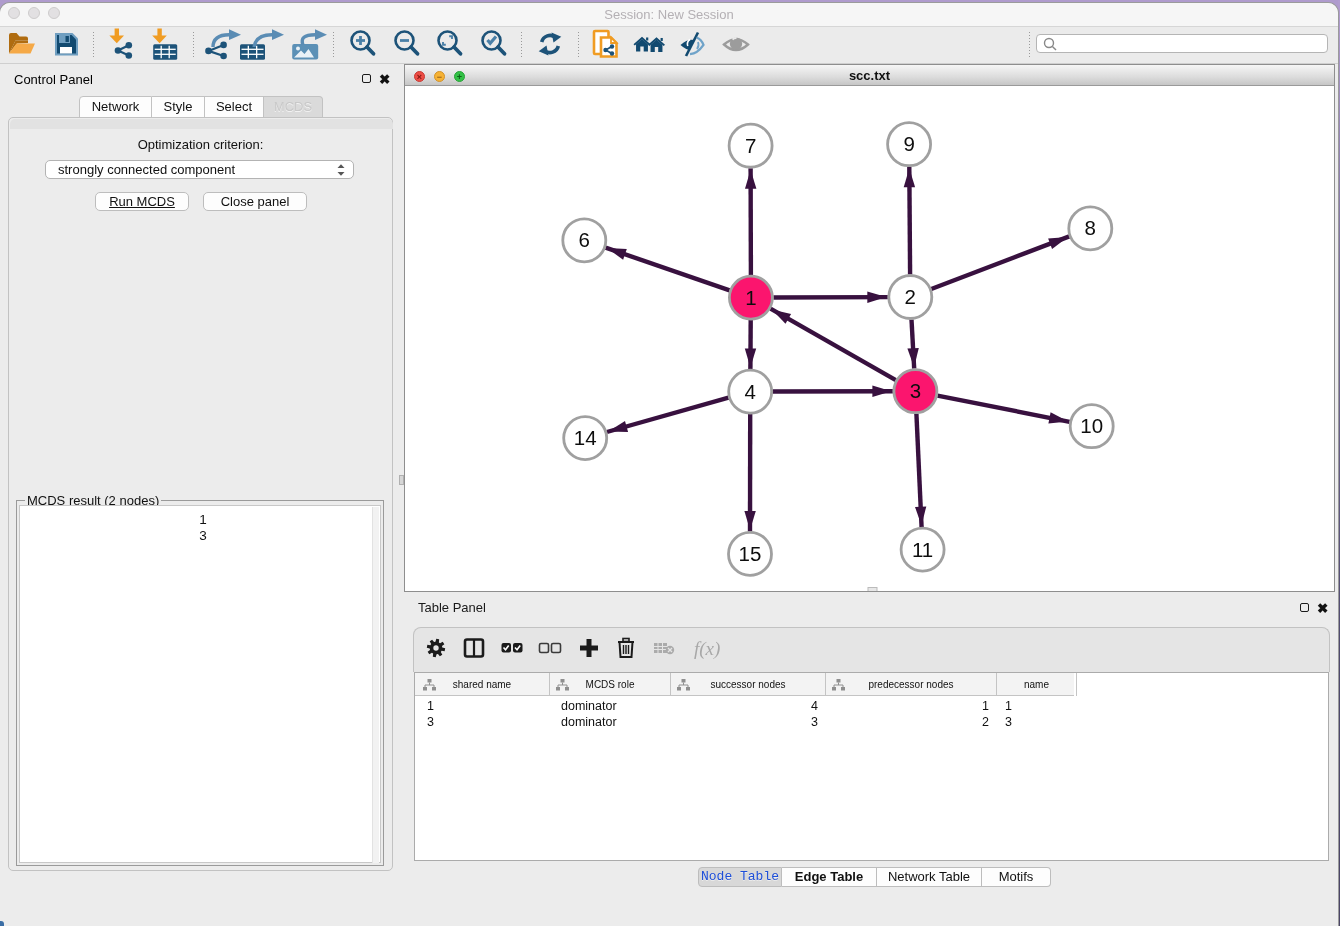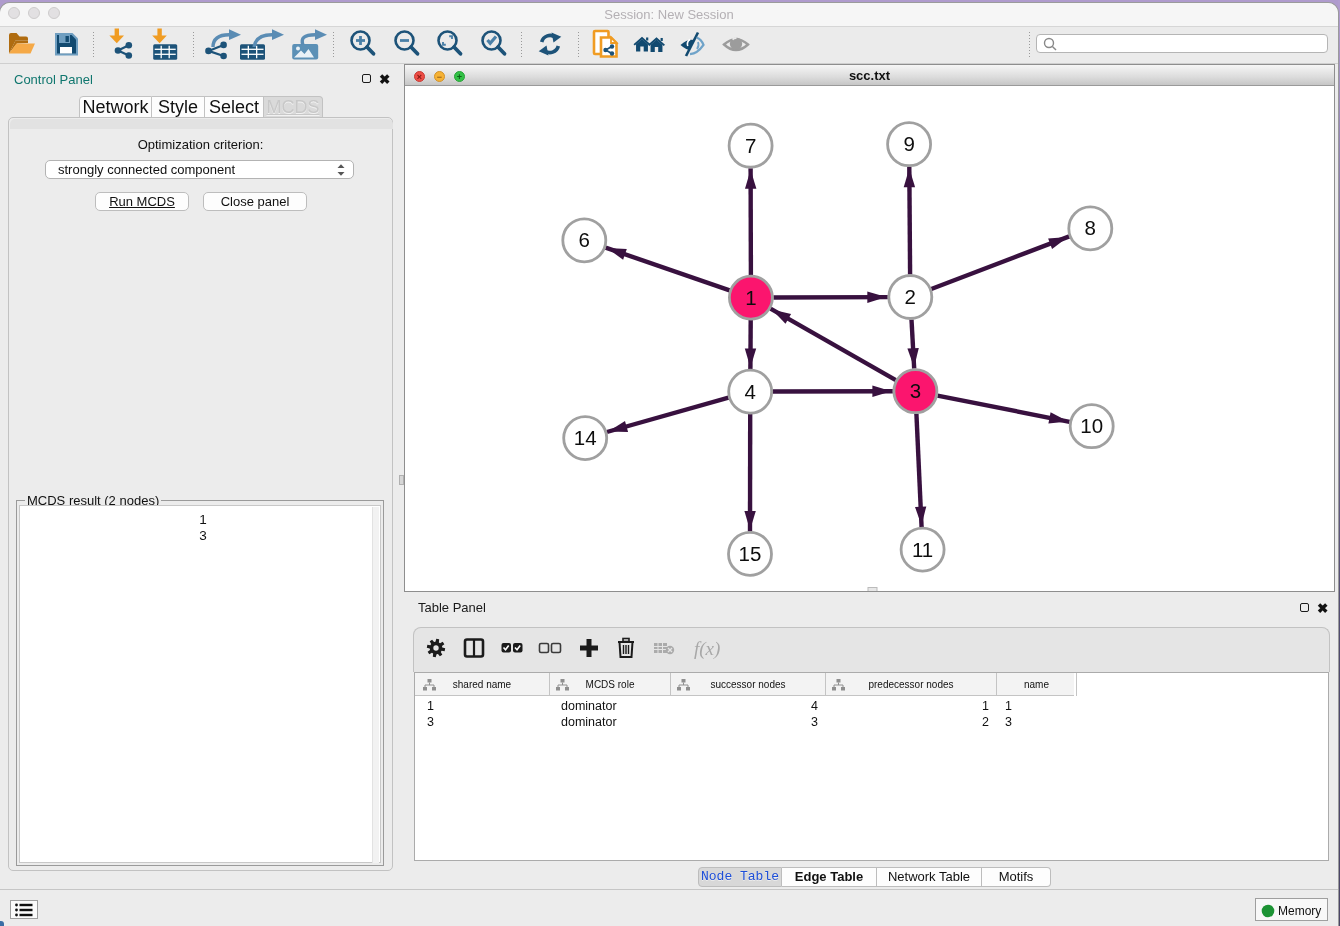--- a/index.html
+++ b/index.html
@@ -13,25 +13,25 @@
 .tl { position:absolute; top:4px; width:12px; height:12px; border-radius:50%;
   background:#e2e0e2; border:1px solid #cecccc; }
 #title { position:absolute; top:4px; left:0; width:100%; text-align:center; color:#b4b0b4; font-size:13px; }
 #toolbar { position:absolute; left:0; top:24px; width:100%; height:37px; background:#ebebeb;
   border-bottom:1px solid #cfcfcf; }
 .sep { position:absolute; top:5px; height:26px; width:1px;
   background-image:repeating-linear-gradient(to bottom,#9a9a9a 0 1px,transparent 1px 3px); }
 #searchbox { position:absolute; left:1036px; top:7px; width:292px; height:19px; background:#fff;
   border:1px solid #b5b5b5; border-radius:4px; }
 
-#cp-title { position:absolute; left:14px; top:69px; font-size:13px; color:#0f766e; }
+#cp-title { position:absolute; left:14px; top:69px; font-size:13px; color:#000000; }
 .wbtn-sq { position:absolute; width:9px; height:9px; border:1.5px solid #1a1a1a; border-radius:2px; }
 .wbtn-x { position:absolute; font-size:13.5px; font-weight:bold; color:#111; line-height:11px; }
 .tab { position:absolute; top:93px; height:22px; background:#fdfdfd; border:1px solid #c2c2c2;
-  font-size:18px; color:#111; text-align:center; line-height:20px; }
+  font-size:13px; color:#111; text-align:center; line-height:20px; }
 #cp-body { position:absolute; left:8px; top:114px; width:385px; height:754px;
   background:#ececec; border:1px solid #c2c2c2; border-radius:5px; }
 #cp-bandtop { position:absolute; left:1px; top:1px; width:383px; height:10px; background:#e2e2e2;
   border-radius:5px 5px 0 0;}
 #opt-label { position:absolute; left:0; top:19px; width:100%; text-align:center; font-size:13px; color:#111; }
 #dd { position:absolute; left:36px; top:42px; width:309px; height:19px; background:#fff;
   border:1px solid #b3b3b3; border-radius:5px; font-size:13px; color:#111; line-height:17px;
   padding-left:12px; }
 .btn { position:absolute; top:73.5px; height:19px; background:#fdfdfd; border:1px solid #bdbdbd;
   border-radius:5px; font-size:13px; color:#111; text-align:center; line-height:17px; }
@@ -222,21 +222,21 @@
     </div>
   </div>
 
   <div id="cp-title">Control Panel</div>
   <div class="wbtn-sq" style="left:362px; top:71px;"></div>
   <div class="wbtn-x" style="left:379px; top:71px;">✖</div>
   <div class="tab" style="left:79px; width:73px; border-radius:4px 0 0 0;">Network</div>
   <div class="tab" style="left:152px; width:53px; border-left:none;">Style</div>
   <div class="tab" style="left:205px; width:59px; border-left:none;">Select</div>
   <div class="tab" style="left:264px; width:59px; border-left:none; background:#dadada; color:#c8c8c8;
-       text-shadow:0 1px 0 #f2f2f2; border-radius:0 4px 0 0;text-decoration:underline;">MCDS</div>
+       text-shadow:0 1px 0 #f2f2f2; border-radius:0 4px 0 0;">MCDS</div>
   <div id="cp-body">
     <div id="cp-bandtop"></div>
     <div id="opt-label">Optimization criterion:</div>
     <div id="dd">strongly connected component
       <svg width="10" height="14" style="position:absolute; right:7px; top:2px;" viewBox="0 0 10 14">
         <path d="M1.5 5 L5 1.2 L8.5 5 Z" fill="#555"></path>
         <path d="M1.5 9 L5 12.8 L8.5 9 Z" fill="#555"></path>
       </svg>
     </div>
     <div class="btn" style="left:86px; width:94px;text-decoration:underline;">Run MCDS</div>
@@ -402,32 +402,14 @@
 <div class="trow" style="left:590px; top:41px;">3</div>
 </div>
   </div>
   <div class="btab" style="left:698px; width:84px; background:#d8d8d8; color:#1d4ed8;
        text-shadow:0 1px 0 #eee; border-radius:4px 0 0 4px;font-family:Liberation Mono, monospace;">Node Table</div>
   <div class="btab" style="left:782px; width:95px; border-left:none;font-weight:bold;">Edge Table</div>
   <div class="btab" style="left:877px; width:105px; border-left:none;">Network Table</div>
   <div class="btab" style="left:982px; width:69px; border-left:none; border-radius:0 4px 4px 0;">Motifs</div>
 
   <div style="position:absolute;left:399px;top:472px;width:5px;height:10px;background:#d6d6d6;border:1px solid #b0b0b0;"></div>
-  <div id="statusbar">
-    <div id="listbtn">
-        <svg width="18" height="14" viewBox="0 0 18 14" style="position:absolute;left:4px;top:2px;">
-<circle cx="1.5" cy="2" r="1.4" fill="#111"></circle>
-          <rect x="4.5" y="0.8" width="13" height="2.4" fill="#111"></rect>
-<circle cx="1.5" cy="7" r="1.4" fill="#111"></circle>
-          <rect x="4.5" y="5.8" width="13" height="2.4" fill="#111"></rect>
-<circle cx="1.5" cy="12" r="1.4" fill="#111"></circle>
-          <rect x="4.5" y="10.8" width="13" height="2.4" fill="#111"></rect>
-</svg>
-      </div>
-    <div id="membtn">
-        <svg width="14" height="14" viewBox="0 0 14 14" style="position:absolute;left:5px;top:4.5px;">
-          <circle cx="7" cy="7" r="6.3" fill="#1c9334"></circle>
-        </svg>
-        <span style="position:absolute;left:22px;top:4.5px;font-size:12px;">Memory</span>
-      </div>
-  </div>
 </div>
 <div style="position:absolute;left:0;top:921px;width:4px;height:5px;background:#3b6ea5;border-radius:0 3px 0 0;"></div>
 
 </body></html>

